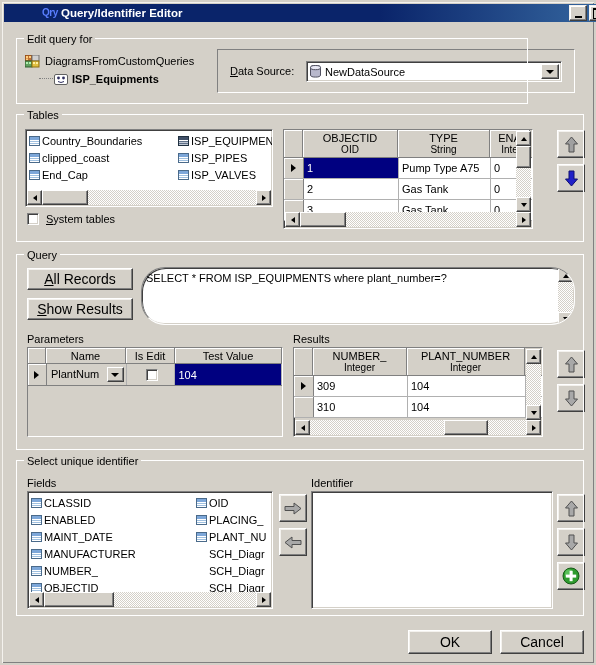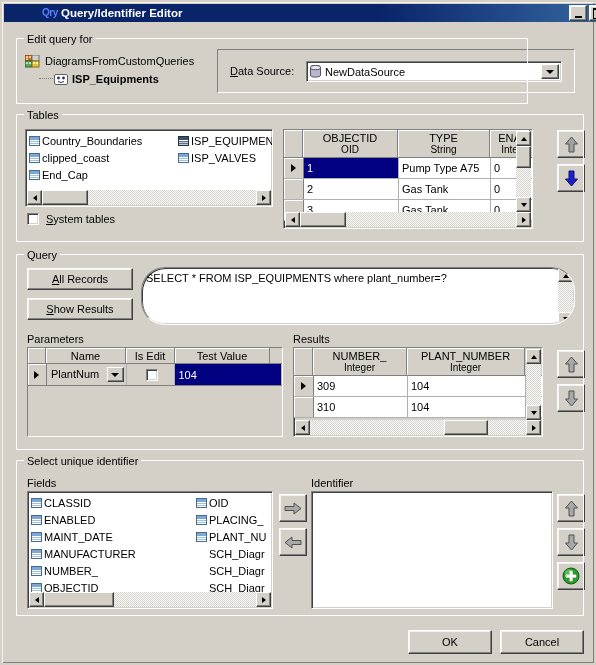--- a/index.html
+++ b/index.html
@@ -64,21 +64,21 @@
     border:1px solid #808080;border-right-color:#fff;border-bottom-color:#fff;
     box-shadow:inset 1px 1px 0 #404040, inset -1px -1px 0 #d4d0c8;
     box-sizing:border-box;position:absolute;overflow:hidden;
   }
   
   .btn{
     position:absolute;background:#d4d0c8;
     border:1px solid #fff;border-right-color:#404040;border-bottom-color:#404040;
     box-shadow:inset -1px -1px 0 #808080, inset 1px 1px 0 #f4f2ee;
     box-sizing:border-box;display:flex;align-items:center;justify-content:center;
-    font-size:11px;font-family:"Liberation Sans", sans-serif;color:#000;
+    font-size:14px;font-family:"Liberation Sans", sans-serif;color:#000;
   }
   
   .combo{
     position:absolute;background:#fff;
     border:1px solid #808080;border-right-color:#fff;border-bottom-color:#fff;
     box-shadow:inset 1px 1px 0 #404040, inset -1px -1px 0 #d4d0c8;
     box-sizing:border-box;display:flex;align-items:center;
   }
   .combo-arrow{
     position:absolute;right:2px;top:2px;bottom:2px;width:16px;background:#d4d0c8;
@@ -239,20 +239,24 @@
           <span>End_Cap</span>
         </div>
       </div>
       <div style="position:absolute;left:152px;top:2px;width:100px;overflow:hidden;">
         <div class="litem">
           <span class="tbl-icon dark"></span>
           <span>ISP_EQUIPMENT</span>
         </div>
         <div class="litem">
           <span class="tbl-icon"></span>
+          <span>ISP_PIPES</span>
+        </div>
+        <div class="litem">
+          <span class="tbl-icon"></span>
           <span>ISP_VALVES</span>
         </div>
       </div>
 
       <div class="sb-h" style="left:1px;bottom:1px;width:244px;">
         <div class="sb-btn">
             <span class="tri-s l"></span>
           </div>
         <div class="sb-track">
           <div class="sb-thumb" style="width:46px;"></div>
@@ -372,21 +376,21 @@
     <span class="lbl" style="left:10px;top:78px;">Parameters</span>
     <div class="sunken" style="left:10px;top:92px;width:256px;height:90px;background:#d4d0c8;">
       <div class="grid-head" style="height:16px;width:100%;">
         <div class="grid-hc" style="width:18px;"></div>
         <div class="grid-hc" style="width:80px;">
             <span>Name</span>
           </div>
         <div class="grid-hc" style="width:49px;">
             <span>Is Edit</span>
           </div>
-        <div class="grid-hc" style="width:95px;">
+        <div class="grid-hc" style="width:107px;">
             <span>Test Value</span>
           </div>
       </div>
       <div class="grid-row" style="height:22px;position:absolute;top:16px;left:0;right:0;background:#fff;border-bottom:1px solid #808080;">
         <div class="rowsel" style="width:18px;">
             <span class="tri-r" style="border-left-width:5px;border-top-width:4px;border-bottom-width:4px;"></span>
           </div>
         <div class="grid-cell" style="width:80px;padding:0;position:relative;background:#d4d0c8;">
           <span style="position:absolute;left:4px;top:4px;font-size:11px;">PlantNum</span>
           <span class="combo-arrow" style="right:2px;top:3px;bottom:3px;width:15px;">

